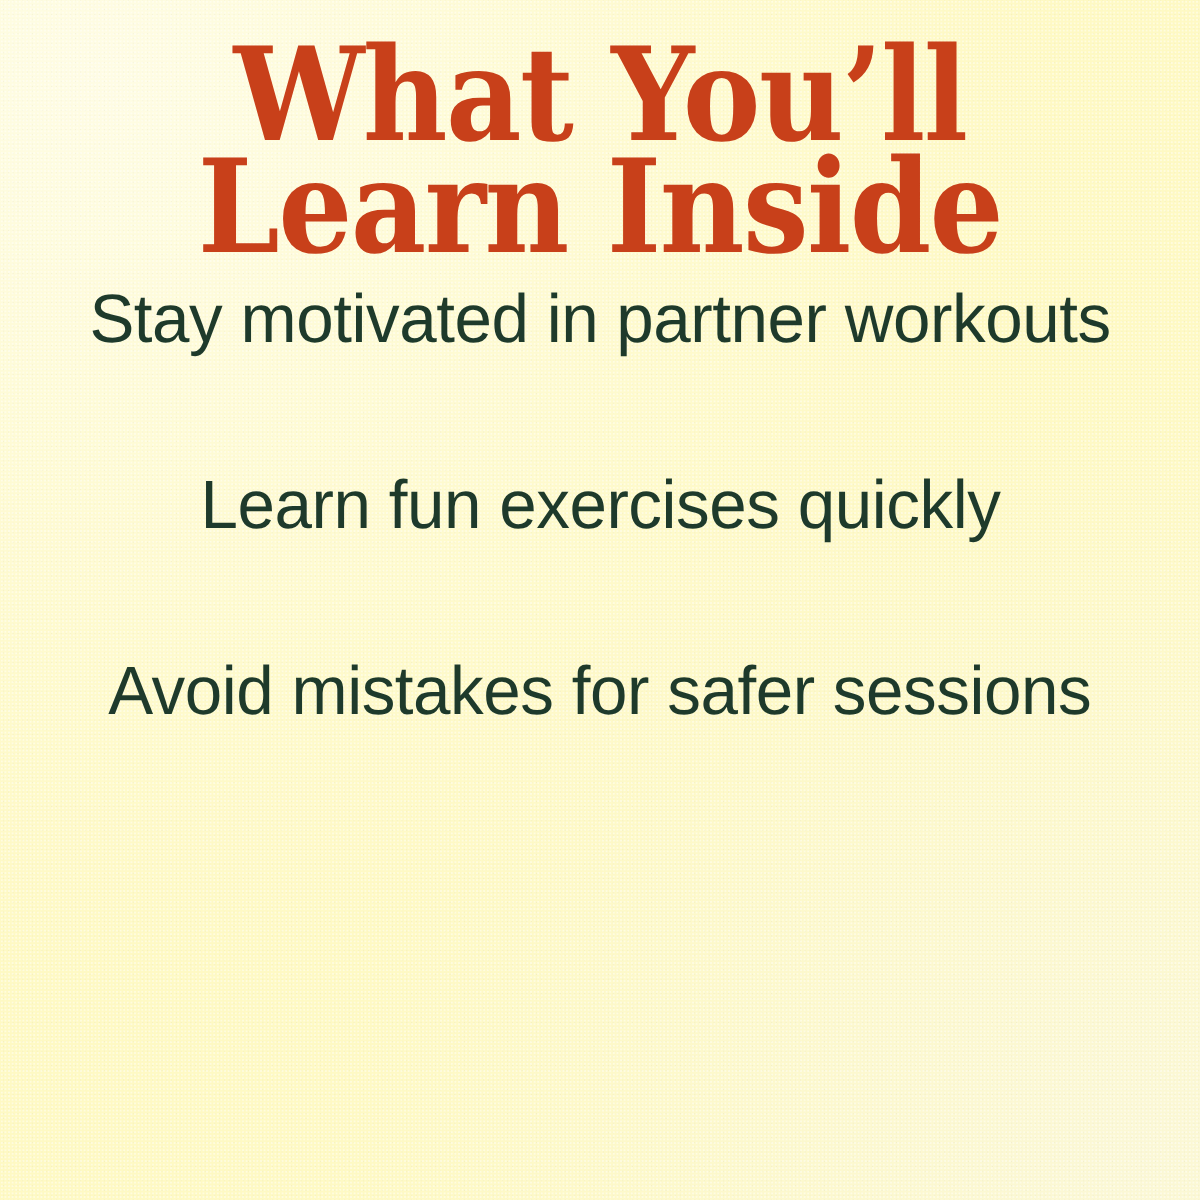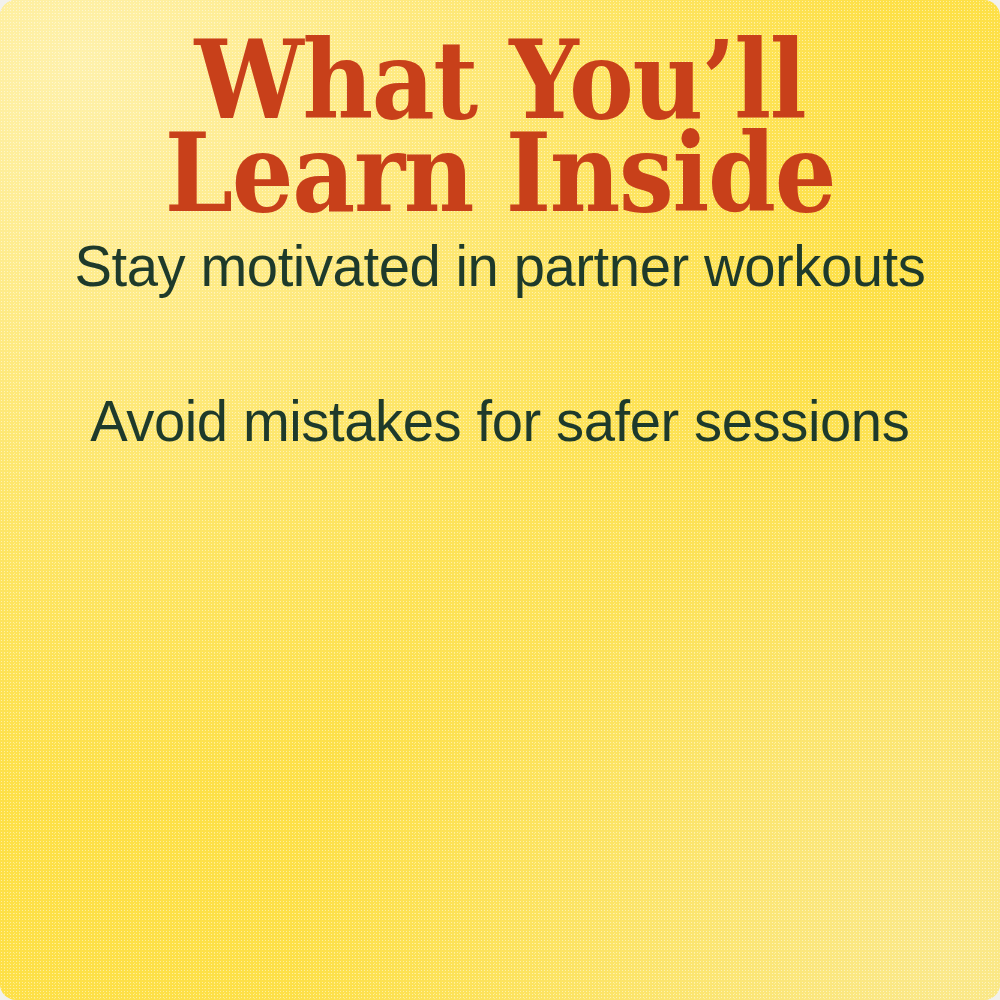--- a/index.html
+++ b/index.html
@@ -102,37 +102,40 @@
   }
   .benefit span.txt {
     display: inline-block;
     transform: scaleX(.985);
     transform-origin: center center;
   }
 </style>
 </head>
 <body>
 
-<div id="poster" style="background-color: #fde047; border-radius: 16px;">
+<div id="poster" style="background-color: #fef9c3;">
 
   <div id="vignette"></div>
   <div id="grain"></div>
 
   <div id="heading">
     <span class="headline-row" style="color: rgb(200, 64, 26);">What You’ll</span>
     <span class="headline-row" style="color: rgb(200, 64, 26);">Learn Inside</span>
   </div>
 
   <div id="benefits">
 
     <div class="benefit" style="color: rgb(30, 58, 43);">
       <span class="txt">Stay motivated in partner workouts</span>
     </div>
 
 
+    <div class="benefit" style="color: rgb(30, 58, 43);">
+      <span class="txt">Learn fun exercises quickly</span>
+    </div>
 
 
     <div class="benefit" style="color: rgb(30, 58, 43);">
       <span class="txt">Avoid mistakes for safer sessions</span>
     </div>
 
   </div>
 
 </div>
 

